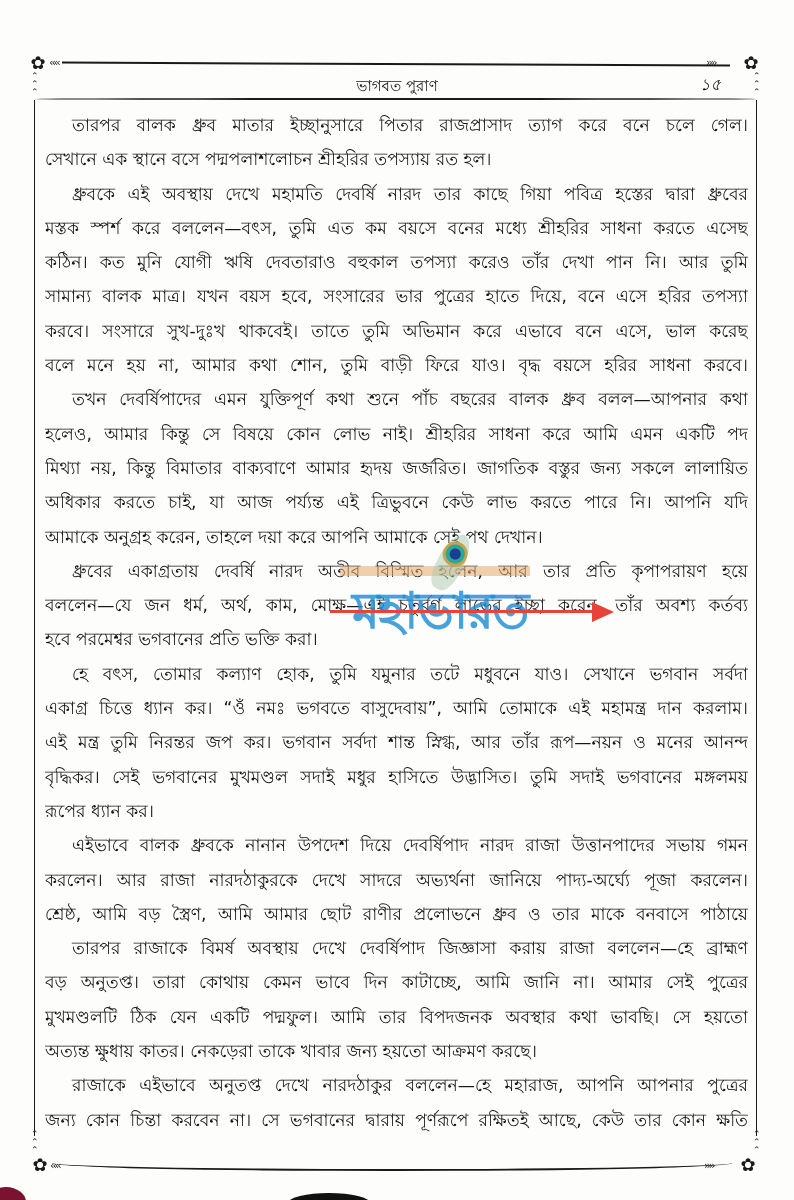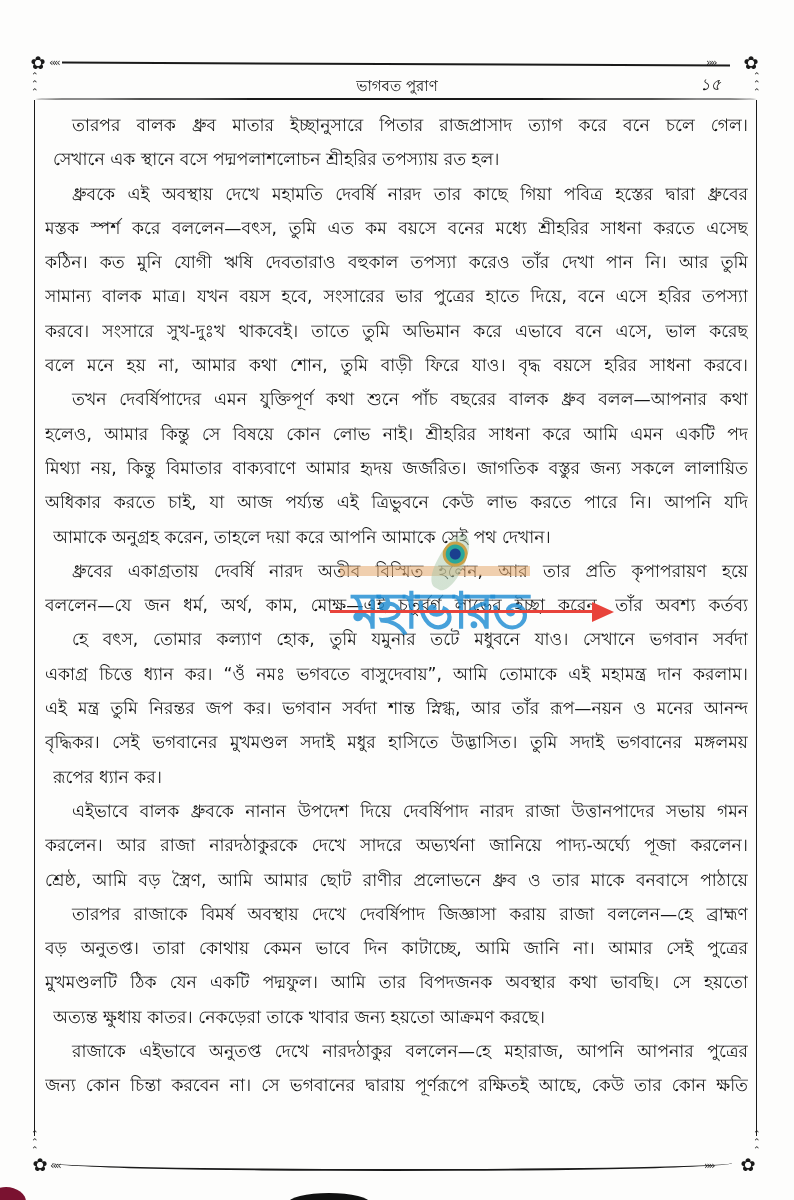--- a/index.html
+++ b/index.html
@@ -102,21 +102,21 @@
   .line {
     height: 34.3px;
     line-height: 34.3px;
     font-size: 17.2px;
     white-space: nowrap;
     text-align: justify;
     text-align-last: justify;
     overflow: hidden;
   }
   .line.indent { padding-left: 27px; }
-  .line.last { text-align-last: left; margin-left: 8px; }
+  .line.last { text-align-last: left; }
   
   .watermark {
     position: absolute;
     left: 330px; top: 570px;
     width: 300px; height: 90px;
     pointer-events: none;
   }
   .wm-text {
     position: absolute;
     left: 22px; top: 6px;
@@ -207,20 +207,21 @@
       <div class="line">সামান্য বালক মাত্র। যখন বয়স হবে, সংসারের ভার পুত্রের হাতে দিয়ে, বনে এসে হরির তপস্যা</div>
       <div class="line">করবে। সংসারে সুখ-দুঃখ থাকবেই। তাতে তুমি অভিমান করে এভাবে বনে এসে, ভাল করেছ</div>
       <div class="line">বলে মনে হয় না, আমার কথা শোন, তুমি বাড়ী ফিরে যাও। বৃদ্ধ বয়সে হরির সাধনা করবে।</div>
       <div class="line indent">তখন দেবর্ষিপাদের এমন যুক্তিপূর্ণ কথা শুনে পাঁচ বছরের বালক ধ্রুব বলল—আপনার কথা</div>
       <div class="line">হলেও, আমার কিন্তু সে বিষয়ে কোন লোভ নাই। শ্রীহরির সাধনা করে আমি এমন একটি পদ</div>
       <div class="line">মিথ্যা নয়, কিন্তু বিমাতার বাক্যবাণে আমার হৃদয় জর্জরিত। জাগতিক বস্তুর জন্য সকলে লালায়িত</div>
       <div class="line">অধিকার করতে চাই, যা আজ পর্য্যন্ত এই ত্রিভুবনে কেউ লাভ করতে পারে নি। আপনি যদি</div>
       <div class="line last">আমাকে অনুগ্রহ করেন, তাহলে দয়া করে আপনি আমাকে সেই পথ দেখান।</div>
       <div class="line indent">ধ্রুবের একাগ্রতায় দেবর্ষি নারদ অতীব বিস্মিত হলেন, আর তার প্রতি কৃপাপরায়ণ হয়ে</div>
       <div class="line">বললেন—যে জন ধর্ম, অর্থ, কাম, মোক্ষ—এই চতুর্বর্গ লাভের ইচ্ছা করেন, তাঁর অবশ্য কর্তব্য</div>
+      <div class="line last">হবে পরমেশ্বর ভগবানের প্রতি ভক্তি করা।</div>
       <div class="line indent">হে বৎস, তোমার কল্যাণ হোক, তুমি যমুনার তটে মধুবনে যাও। সেখানে ভগবান সর্বদা</div>
       <div class="line">একাগ্র চিত্তে ধ্যান কর। “ওঁ নমঃ ভগবতে বাসুদেবায়”, আমি তোমাকে এই মহামন্ত্র দান করলাম।</div>
       <div class="line">এই মন্ত্র তুমি নিরন্তর জপ কর। ভগবান সর্বদা শান্ত স্নিগ্ধ, আর তাঁর রূপ—নয়ন ও মনের আনন্দ</div>
       <div class="line">বৃদ্ধিকর। সেই ভগবানের মুখমণ্ডল সদাই মধুর হাসিতে উদ্ভাসিত। তুমি সদাই ভগবানের মঙ্গলময়</div>
       <div class="line last">রূপের ধ্যান কর।</div>
       <div class="line indent">এইভাবে বালক ধ্রুবকে নানান উপদেশ দিয়ে দেবর্ষিপাদ নারদ রাজা উত্তানপাদের সভায় গমন</div>
       <div class="line">করলেন। আর রাজা নারদঠাকুরকে দেখে সাদরে অভ্যর্থনা জানিয়ে পাদ্য-অর্ঘ্যে পূজা করলেন।</div>
       <div class="line">শ্রেষ্ঠ, আমি বড় স্ত্রৈণ, আমি আমার ছোট রাণীর প্রলোভনে ধ্রুব ও তার মাকে বনবাসে পাঠায়ে</div>
       <div class="line indent">তারপর রাজাকে বিমর্ষ অবস্থায় দেখে দেবর্ষিপাদ জিজ্ঞাসা করায় রাজা বললেন—হে ব্রাহ্মণ</div>
       <div class="line">বড় অনুতপ্ত। তারা কোথায় কেমন ভাবে দিন কাটাচ্ছে, আমি জানি না। আমার সেই পুত্রের</div>

